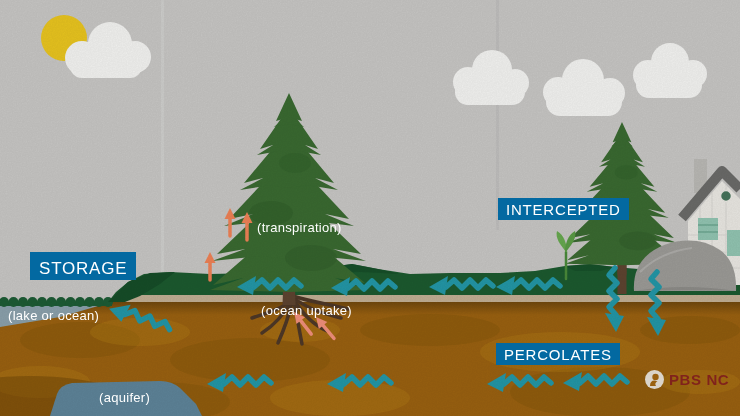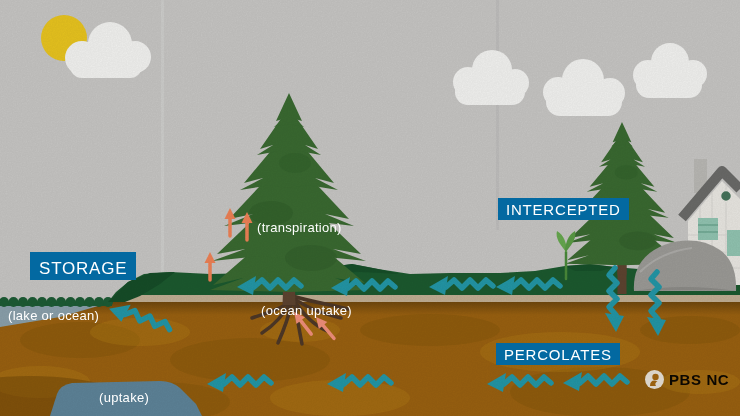--- a/index.html
+++ b/index.html
@@ -4,21 +4,21 @@
 <style>
   html,body{margin:0;padding:0;background:#222;}
   #stage{position:relative;width:740px;height:416px;overflow:hidden;background:#C8C7C5;
          font-family:"Liberation Sans",sans-serif;}
   #scene{position:absolute;left:0;top:0;}
   .tag{position:absolute;background:#0369a1;color:#fff;font-weight:normal;font-size:15px;
        line-height:1;padding:4px 8px 3px;letter-spacing:.8px;white-space:nowrap;}
   .note{position:absolute;color:#fff;font-weight:normal;font-size:13px;letter-spacing:.3px;
         white-space:nowrap;}
   #pbs{position:absolute;left:644px;top:369px;display:flex;align-items:center;gap:4px;}
-  #pbs .txt{color:#000000;opacity:.92;font-weight:bold;font-size:15px;letter-spacing:.6px;}
+  #pbs .txt{color:#7f1d1d;opacity:.92;font-weight:bold;font-size:15px;letter-spacing:.6px;}
 </style>
 </head>
 <body>
 
 <div id="stage">
 
 <svg id="scene" width="740" height="416" viewBox="0 0 740 416">
   <defs>
     <clipPath id="wallclip">
           <path d="M688,221 L722,181 L740,199 L740,285 L688,285 Z"></path>
@@ -206,21 +206,21 @@
   <rect x="0" y="0" width="740" height="416" filter="url(#grain)" opacity=".06"></rect>
 </svg>
 
 <div class="tag" style="left:30px;top:252px;font-size:17px;padding:8px 9px 3px;">STORAGE</div>
 <div class="tag" style="left:498px;top:198px;">INTERCEPTED</div>
 <div class="tag" style="left:496px;top:343px;">PERCOLATES</div>
 
 <div class="note" style="left:8px;top:308px;">(lake or ocean)</div>
 <div class="note" style="left:257px;top:220px;">(transpiration)</div>
 <div class="note" style="left:261px;top:303px;">(ocean uptake)</div>
-<div class="note" style="left:99px;top:390px;">(uptake)</div>
+<div class="note" style="left:99px;top:390px;">(aquifer)</div>
 
 <div id="pbs">
   <svg width="21" height="21" viewBox="0 0 21 21">
     <circle cx="10.5" cy="10.5" r="9.5" fill="#E3E2DF" opacity=".9"></circle>
     <circle cx="11.5" cy="8" r="3.2" fill="#9A6110"></circle>
     <path d="M6,17 Q6,11.5 10.5,11.5 L13.5,12.5 Q10,14 12,17 Z" fill="#9A6110"></path>
   </svg>
   <span class="txt">PBS NC</span>
 </div>
 

